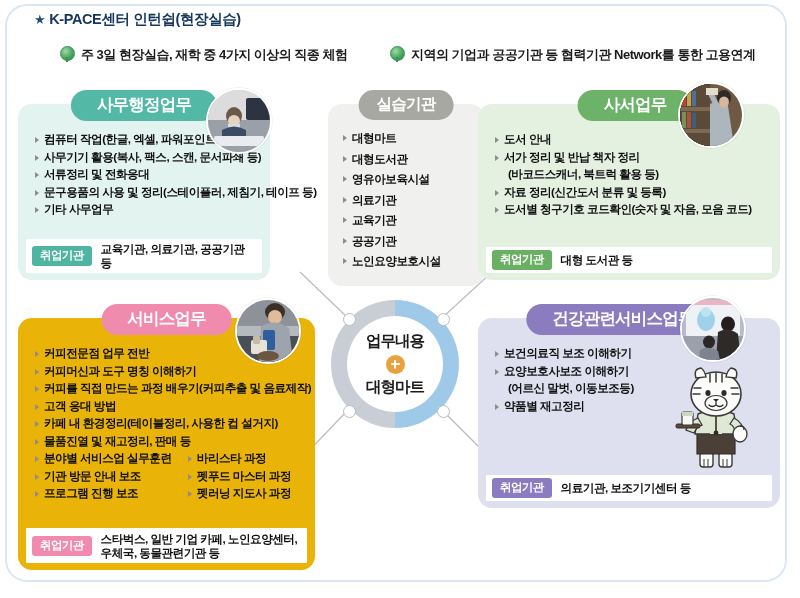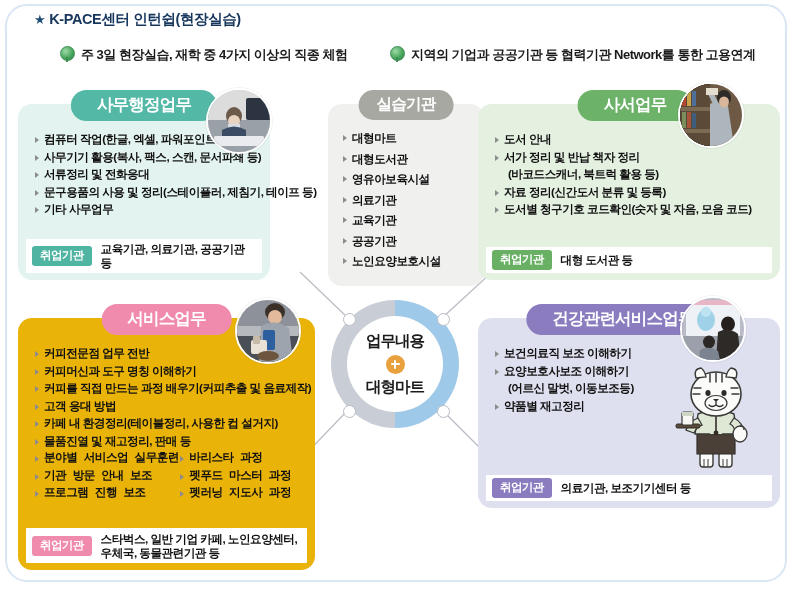--- a/index.html
+++ b/index.html
@@ -55,21 +55,21 @@
   ul.items{list-style:none;margin:0;padding:0;}
   ul.items li{
     position:relative;padding-left:10px;font-size:11.6px;line-height:17.5px;
     color:#111;letter-spacing:-0.5px;font-weight:bold;white-space:nowrap;
   }
   ul.items li.sub{padding-left:14px;}
   ul.items li.bulleted::before{
     content:"";position:absolute;left:1px;top:7px;
     border-left:4px solid #8c8c8c;border-top:3px solid transparent;border-bottom:3px solid transparent;
   }
-  .colwrap{display:flex;gap:0;font-family:Liberation Mono, monospace;}
+  .colwrap{display:flex;gap:0;}
   .footer{
     position:absolute;left:8px;right:8px;bottom:7px;
     background:#ffffff;border-radius:1px;display:flex;align-items:center;
     padding:3px 6px;box-sizing:border-box;min-height:22px;
   }
   .fbadge{
     color:#fff;font-size:11.5px;font-weight:bold;letter-spacing:-0.6px;
     padding:2px 8px 3px;border-radius:3px;margin-right:9px;white-space:nowrap;flex:0 0 auto;
   }
   .ftext{font-size:11.6px;font-weight:bold;color:#111;letter-spacing:-0.5px;line-height:14px;}

